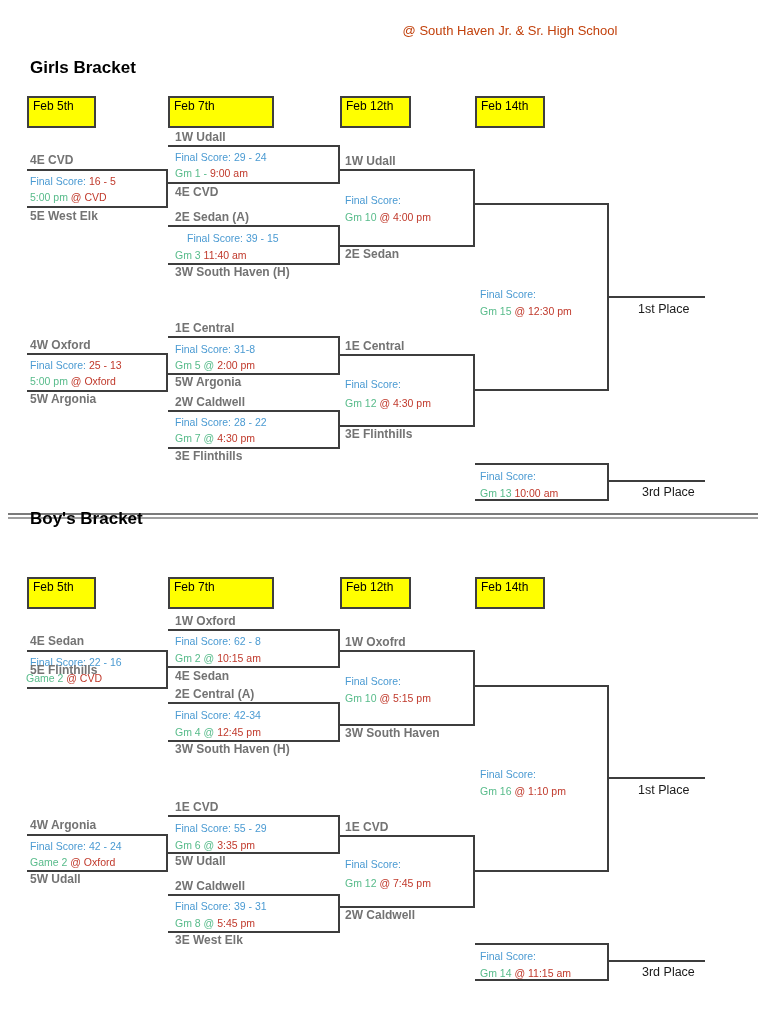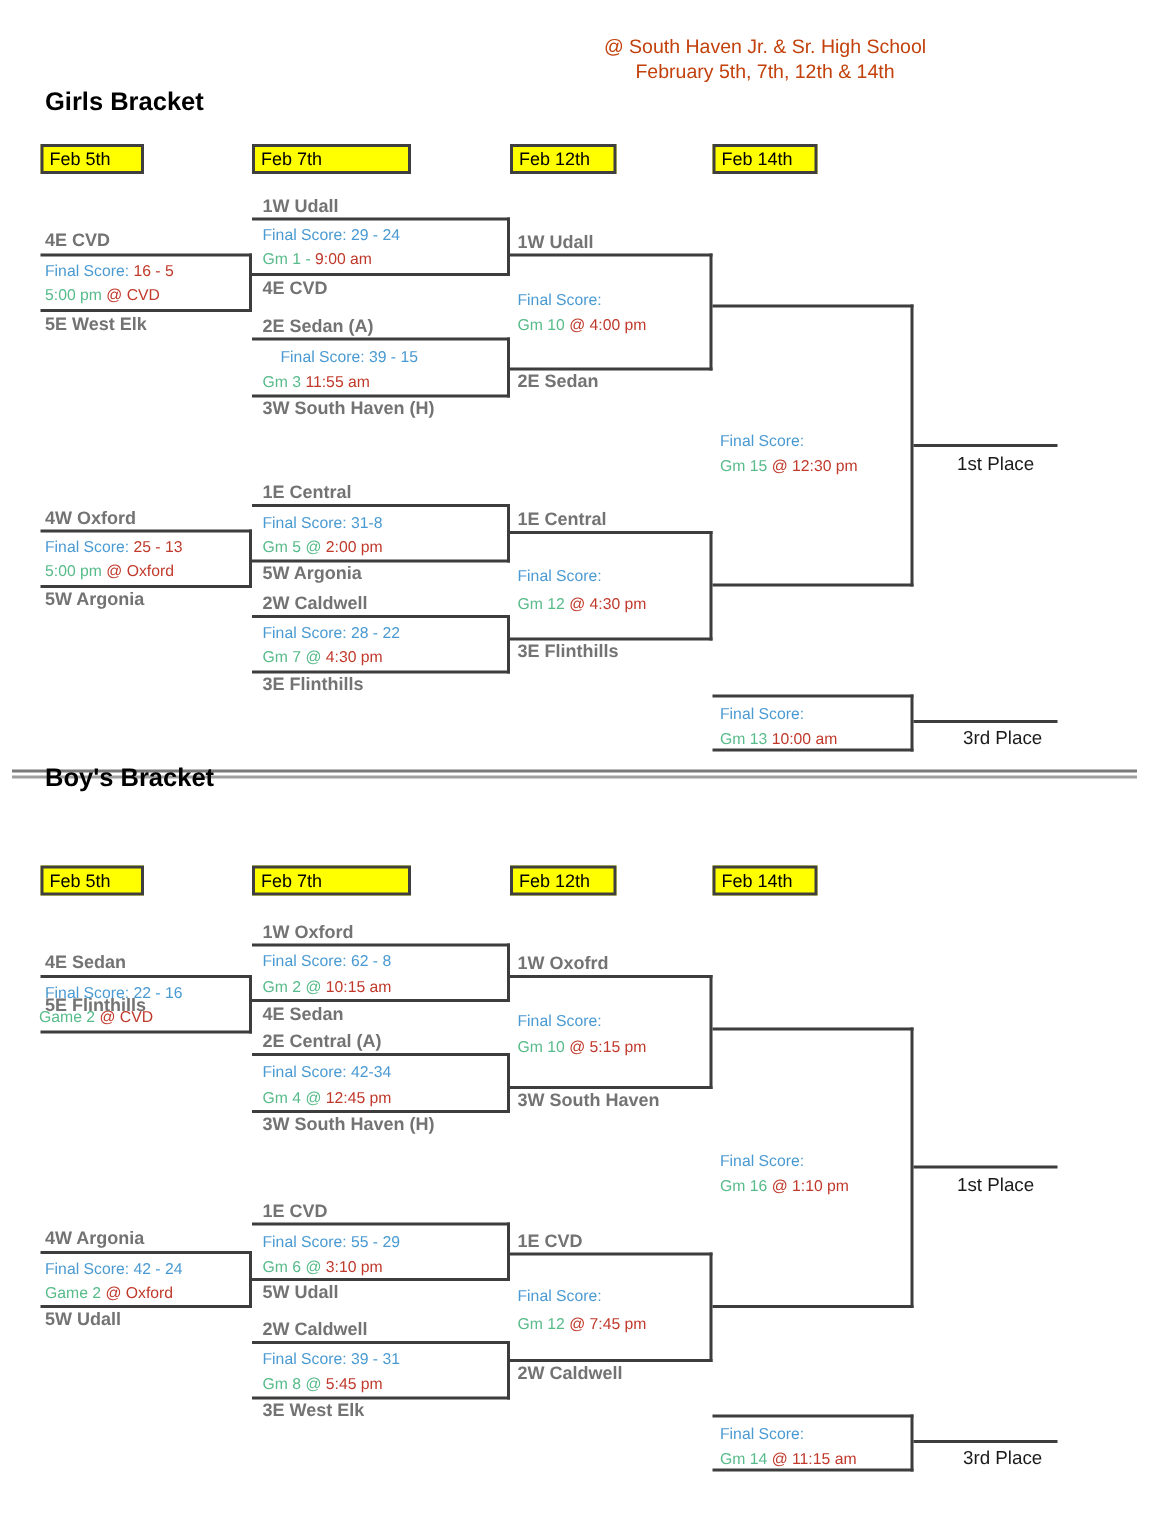--- a/index.html
+++ b/index.html
@@ -4,37 +4,36 @@
 <style>
   :root{
     --blue:#4a9ad2; --green:#57bb8a; --red:#c0392b; --yellow:#ffff00; --line:#3d3d3d;
   }
   html,body{margin:0;padding:0;background:#fff;}
   #page{position:relative;width:771px;height:1024px;background:#ffffff;overflow:hidden;
         font-family:"Liberation Sans", sans-serif;color:#111;}
   .hdr{position:absolute;left:370px;width:280px;text-align:center;font-size:13px;color:#c2410c;white-space:nowrap;}
   .title{position:absolute;font-size:17px;font-weight:bold;color:#000;white-space:nowrap;}
   .datebox{position:absolute;height:15px;background:var(--yellow);border:2px solid #3f3f3f;
-           font-size:12px;color:#000;padding:1px 0 0 4px;white-space:nowrap;}
+           font-size:12px;color:#000;padding:1px 0 12px 4px;white-space:nowrap;}
   .team{position:absolute;font-size:12px;font-weight:bold;color:#737373;white-space:nowrap;}
   .sc{position:absolute;font-size:10.5px;white-space:nowrap;}
   .place{position:absolute;font-size:12.5px;color:#1a1a1a;white-space:nowrap;}
   .hl{position:absolute;border-top:2px solid var(--line);height:0;}
   .vl{position:absolute;border-left:2px solid var(--line);width:0;}
   .blu{color:var(--blue);} .grn{color:var(--green);} .red{color:var(--red);}
   .divider{position:absolute;left:8px;top:513px;width:750px;height:2px;
            border-top:2px solid #7a7a7a;border-bottom:2px solid #9f9f9f;}
 </style>
 </head>
 <body>
 
 <div id="page">
 
   <div class="hdr" style="top:23px">@ South Haven Jr. &amp; Sr. High School</div>
-  <div class="hdr" style="top:40px">February 5th, 7th, 12th &amp; 14th</div>
 
   <div>
     <div class="title" style="left:30px;top:58px">Girls Bracket</div>
 
     <div class="datebox" style="left:27px;top:96px;width:61px">Feb 5th</div>
     <div class="datebox" style="left:168px;top:96px;width:98px">Feb 7th</div>
     <div class="datebox" style="left:340px;top:96px;width:63px">Feb 12th</div>
     <div class="datebox" style="left:475px;top:96px;width:62px">Feb 14th</div>
 
     <div class="team" style="left:30px;top:153px">4E CVD</div>
@@ -49,21 +48,21 @@
     <div class="hl" style="left:168px;top:145px;width:172px"></div>
     <div class="sc" style="left:175px;top:151px"><span class="blu">Final Score: </span><span class="blu">29 - 24</span></div>
     <div class="sc" style="left:175px;top:167px"><span class="grn">Gm 1 - </span><span class="red">9:00 am</span></div>
     <div class="hl" style="left:168px;top:182px;width:172px"></div>
     <div class="team" style="left:175px;top:185px">4E CVD</div>
     <div class="vl" style="left:338px;top:145px;height:39px"></div>
 
     <div class="team" style="left:175px;top:210px">2E Sedan (A)</div>
     <div class="hl" style="left:168px;top:225px;width:172px"></div>
     <div class="sc" style="left:187px;top:232px"><span class="blu">Final Score: </span><span class="blu">39 - 15</span></div>
-    <div class="sc" style="left:175px;top:249px"><span class="grn">Gm 3  </span><span class="red">11:55 am</span></div>
+    <div class="sc" style="left:175px;top:249px"><span class="grn">Gm 3  </span><span class="red">11:40 am</span></div>
     <div class="hl" style="left:168px;top:263px;width:172px"></div>
     <div class="team" style="left:175px;top:265px">3W South Haven (H)</div>
     <div class="vl" style="left:338px;top:225px;height:40px"></div>
 
     <div class="team" style="left:345px;top:154px">1W Udall</div>
     <div class="hl" style="left:340px;top:169px;width:135px"></div>
     <div class="sc" style="left:345px;top:194px"><span class="blu">Final Score:</span></div>
     <div class="sc" style="left:345px;top:211px"><span class="grn">Gm 10 </span><span class="red">@ 4:00 pm</span></div>
     <div class="hl" style="left:340px;top:245px;width:135px"></div>
     <div class="team" style="left:345px;top:247px">2E Sedan</div>
@@ -165,21 +164,21 @@
     <div class="hl" style="left:27px;top:834px;width:141px"></div>
     <div class="sc" style="left:30px;top:840px"><span class="blu">Final Score: </span><span class="blu">42 - 24</span></div>
     <div class="sc" style="left:30px;top:856px"><span class="grn">Game 2 </span><span class="red">@  Oxford</span></div>
     <div class="hl" style="left:27px;top:870px;width:141px"></div>
     <div class="team" style="left:30px;top:872px">5W Udall</div>
     <div class="vl" style="left:166px;top:834px;height:38px"></div>
 
     <div class="team" style="left:175px;top:800px">1E CVD</div>
     <div class="hl" style="left:168px;top:815px;width:172px"></div>
     <div class="sc" style="left:175px;top:822px"><span class="blu">Final Score: </span><span class="blu">55 - 29</span></div>
-    <div class="sc" style="left:175px;top:839px"><span class="grn">Gm 6 @ </span><span class="red">3:10 pm</span></div>
+    <div class="sc" style="left:175px;top:839px"><span class="grn">Gm 6 @ </span><span class="red">3:35 pm</span></div>
     <div class="hl" style="left:168px;top:852px;width:172px"></div>
     <div class="team" style="left:175px;top:854px">5W Udall</div>
     <div class="vl" style="left:338px;top:815px;height:39px"></div>
 
     <div class="team" style="left:175px;top:879px">2W Caldwell</div>
     <div class="hl" style="left:168px;top:894px;width:172px"></div>
     <div class="sc" style="left:175px;top:900px"><span class="blu">Final Score: </span><span class="blu">39 - 31</span></div>
     <div class="sc" style="left:175px;top:917px"><span class="grn">Gm 8 @ </span><span class="red">5:45 pm</span></div>
     <div class="hl" style="left:168px;top:931px;width:172px"></div>
     <div class="team" style="left:175px;top:933px">3E West Elk</div>

